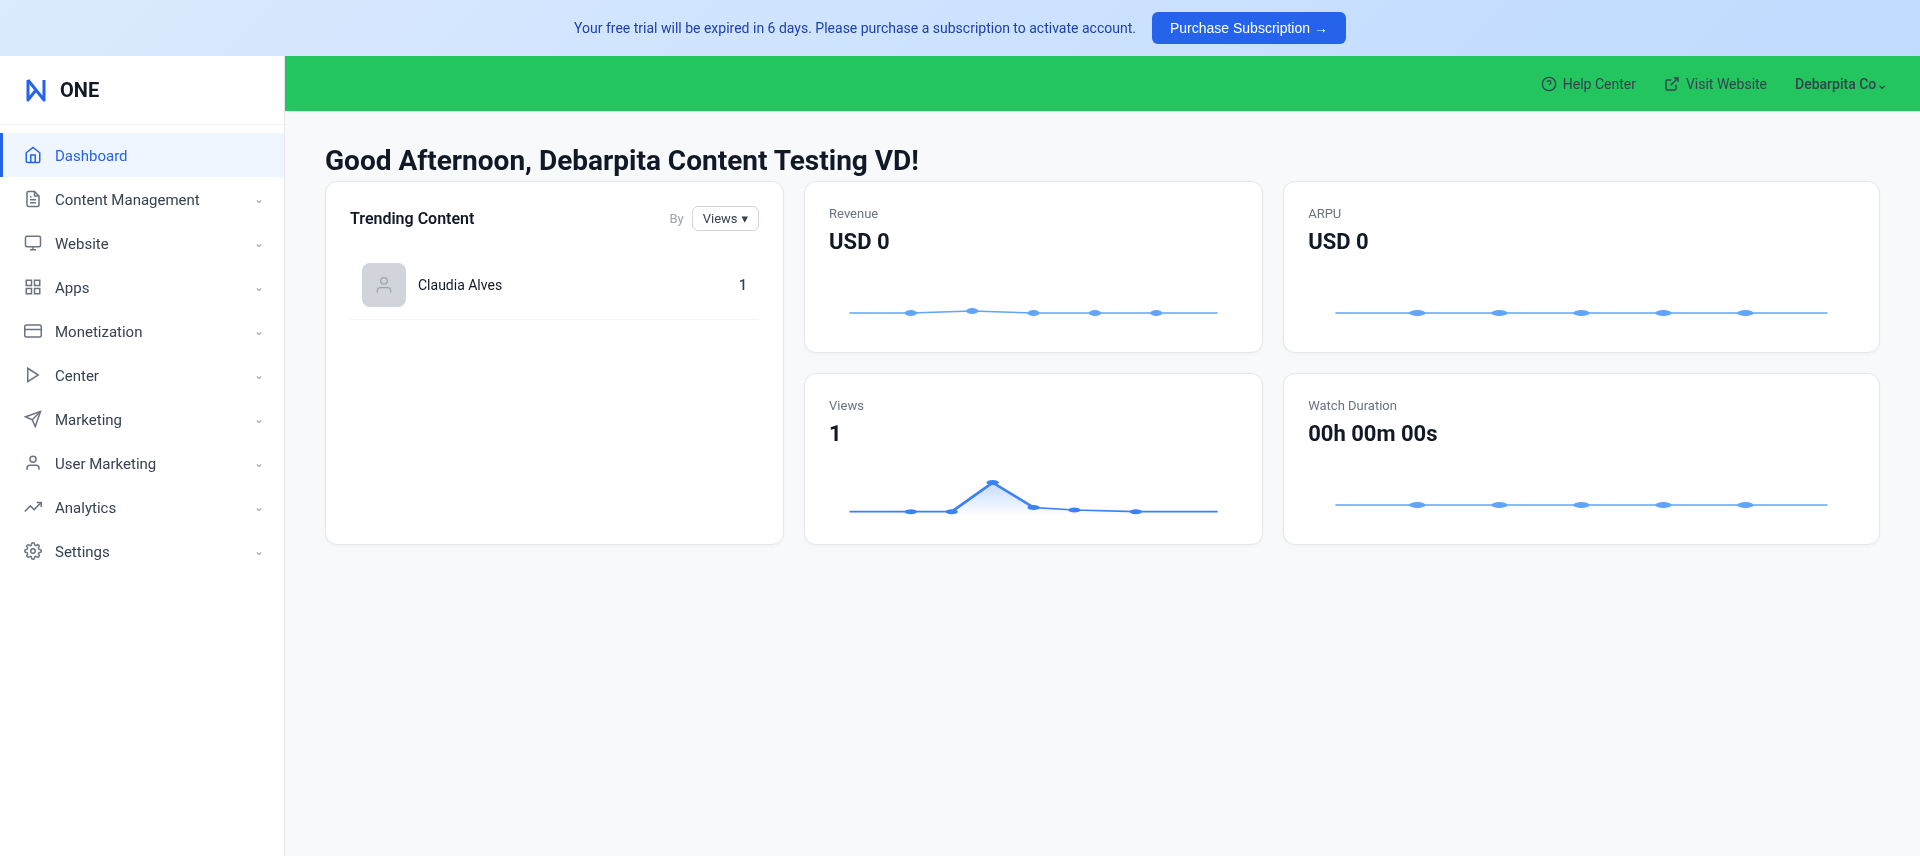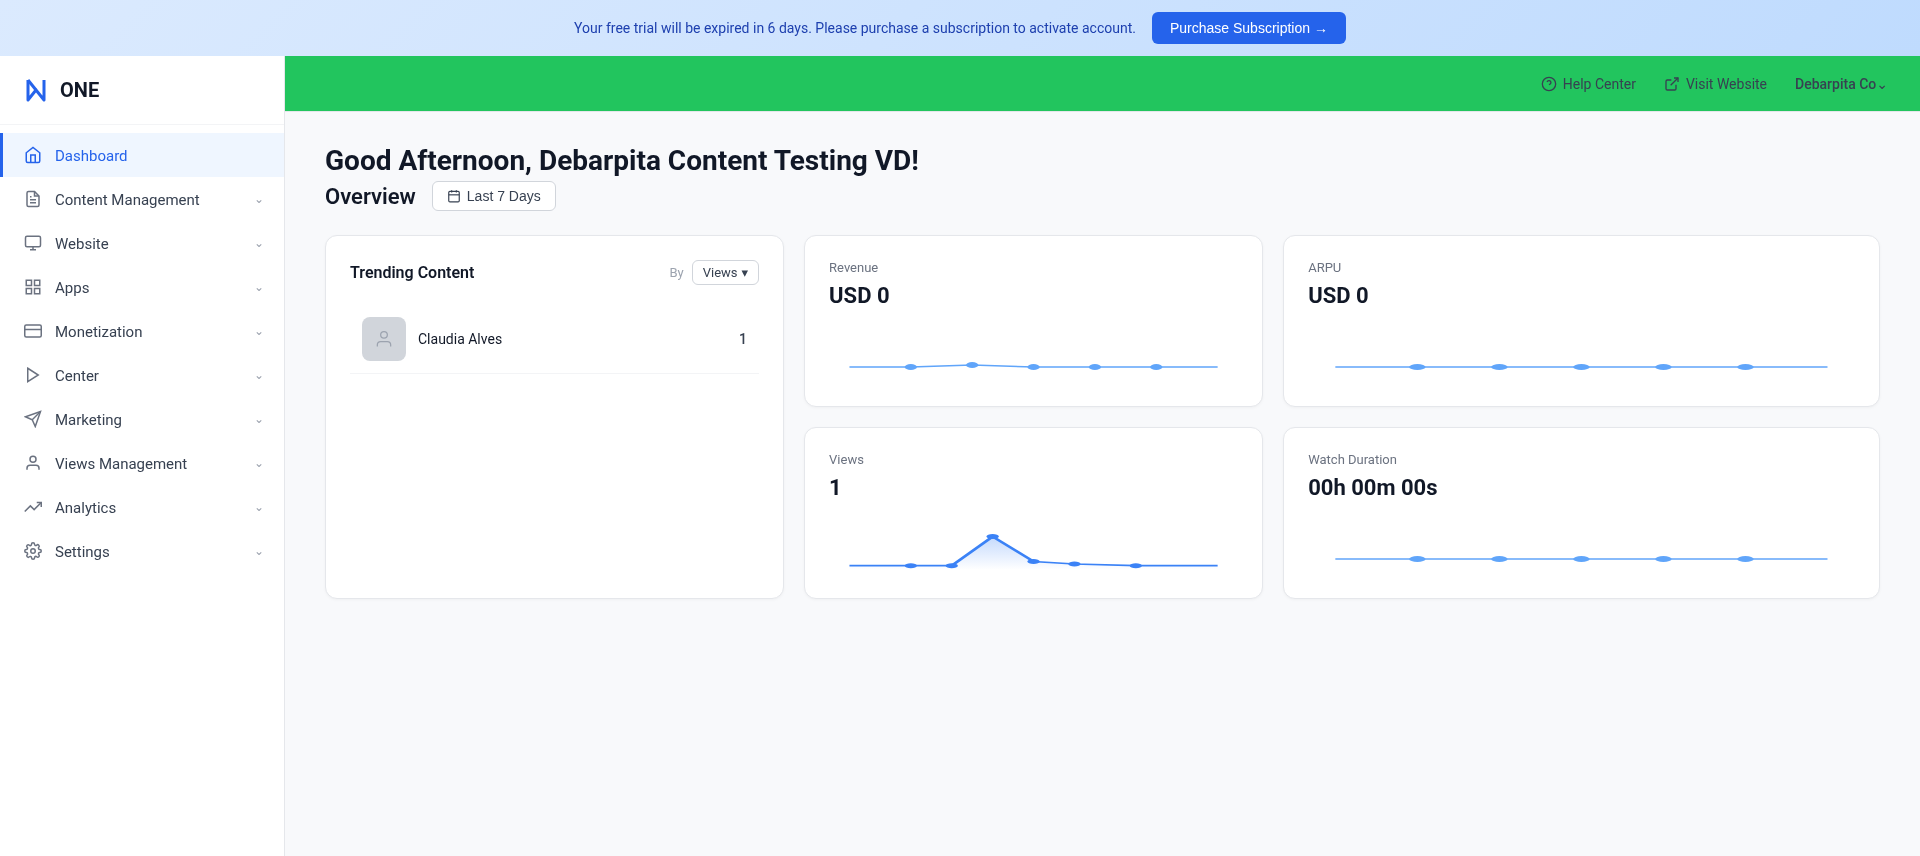--- a/index.html
+++ b/index.html
@@ -225,21 +225,21 @@
       </div>
 
       <div class="nav-item">
         <div class="nav-item-left">
           <span class="nav-icon">
             <svg width="18" height="18" viewBox="0 0 24 24" fill="none" stroke="currentColor" stroke-width="2">
               <path d="M20 21v-2a4 4 0 00-4-4H8a4 4 0 00-4 4v2"></path>
                 <circle cx="12" cy="7" r="4"></circle>
             </svg>
           </span>
-          <span>Views Management</span>
+          <span>User Marketing</span>
         </div>
         <span class="chevron">⌄</span>
       </div>
 
       <div class="nav-item">
         <div class="nav-item-left">
           <span class="nav-icon">
             <svg width="18" height="18" viewBox="0 0 24 24" fill="none" stroke="currentColor" stroke-width="2">
               <polyline points="23 6 13.5 15.5 8.5 10.5 1 18"></polyline>
                 <polyline points="17 6 23 6 23 12"></polyline>
@@ -288,32 +288,20 @@
       <div class="user-menu">
         <span>Debarpita Co</span>
         <span>⌄</span>
       </div>
     </header>
 
     <main class="main-content">
 
       <h1 class="greeting-title">Good Afternoon, Debarpita Content Testing VD!</h1>
 
-      <div class="overview-header">
-        <h2 class="overview-title">Overview</h2>
-        <button class="date-filter-btn">
-          <svg width="14" height="14" viewBox="0 0 24 24" fill="none" stroke="currentColor" stroke-width="2">
-            <rect x="3" y="4" width="18" height="18" rx="2"></rect>
-              <line x1="16" y1="2" x2="16" y2="6"></line>
-              <line x1="8" y1="2" x2="8" y2="6"></line>
-              <line x1="3" y1="10" x2="21" y2="10"></line>
-          </svg>
-          <span>Last 7 Days</span>
-        </button>
-      </div>
 
       <div class="cards-grid">
 
         <div class="card">
           <div class="card-label">Revenue</div>
           <div class="card-value">USD 0</div>
           <div class="mini-chart">
             <svg class="flat-line" viewBox="0 0 200 50" preserveAspectRatio="none">
               <polyline points="10,35 40,35 70,33 100,35 130,35 160,35 190,35" fill="none" stroke="#60a5fa" stroke-width="1.5"></polyline>
               <circle cx="40" cy="35" r="3" fill="#60a5fa"></circle>

